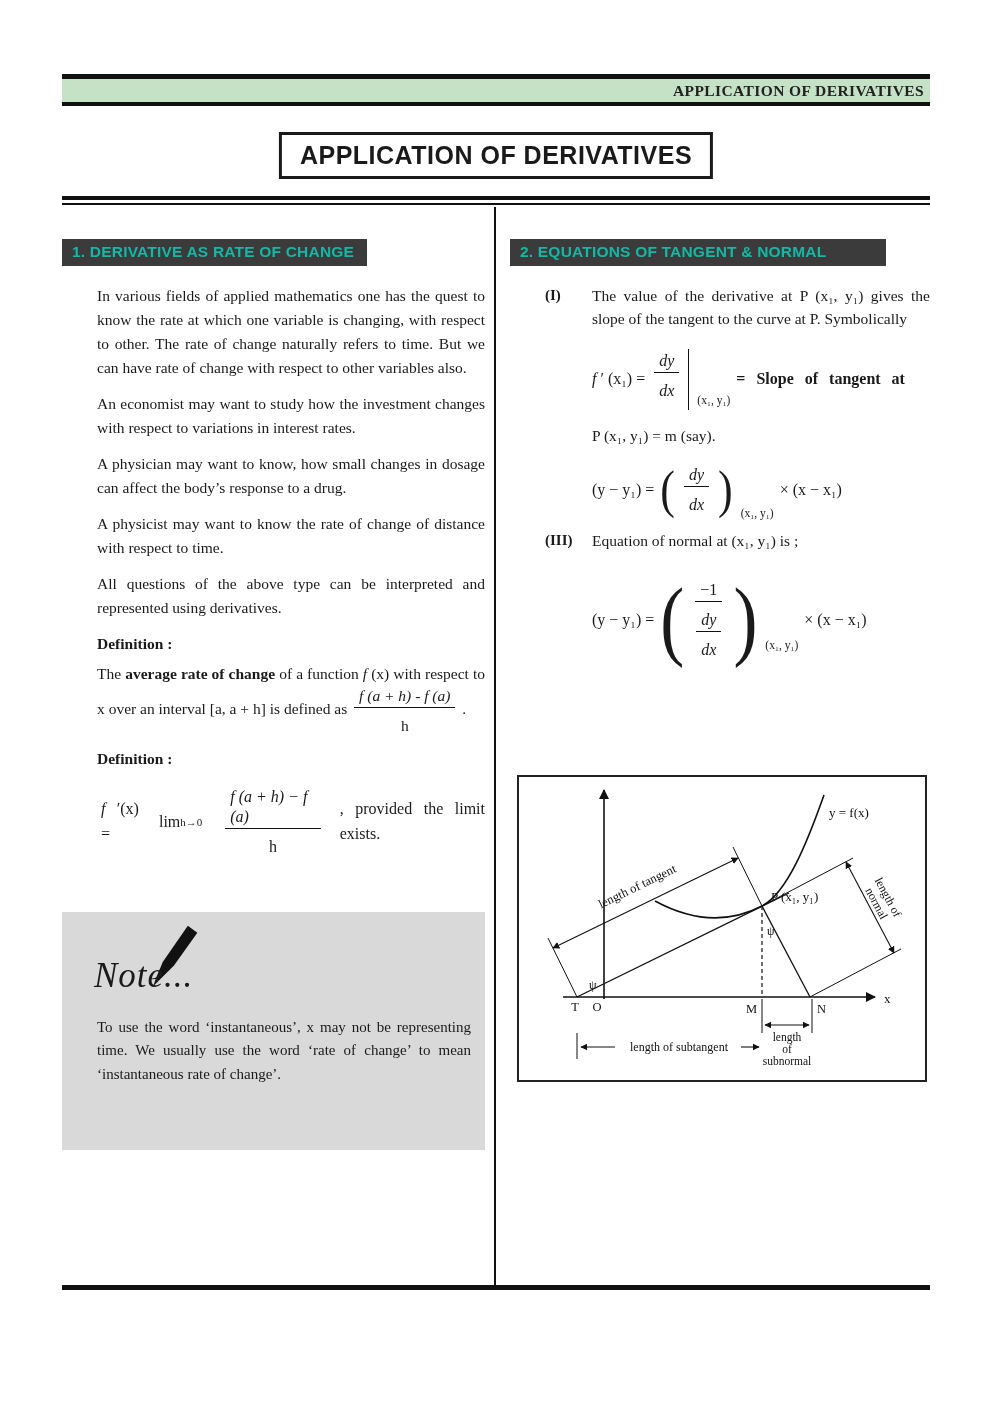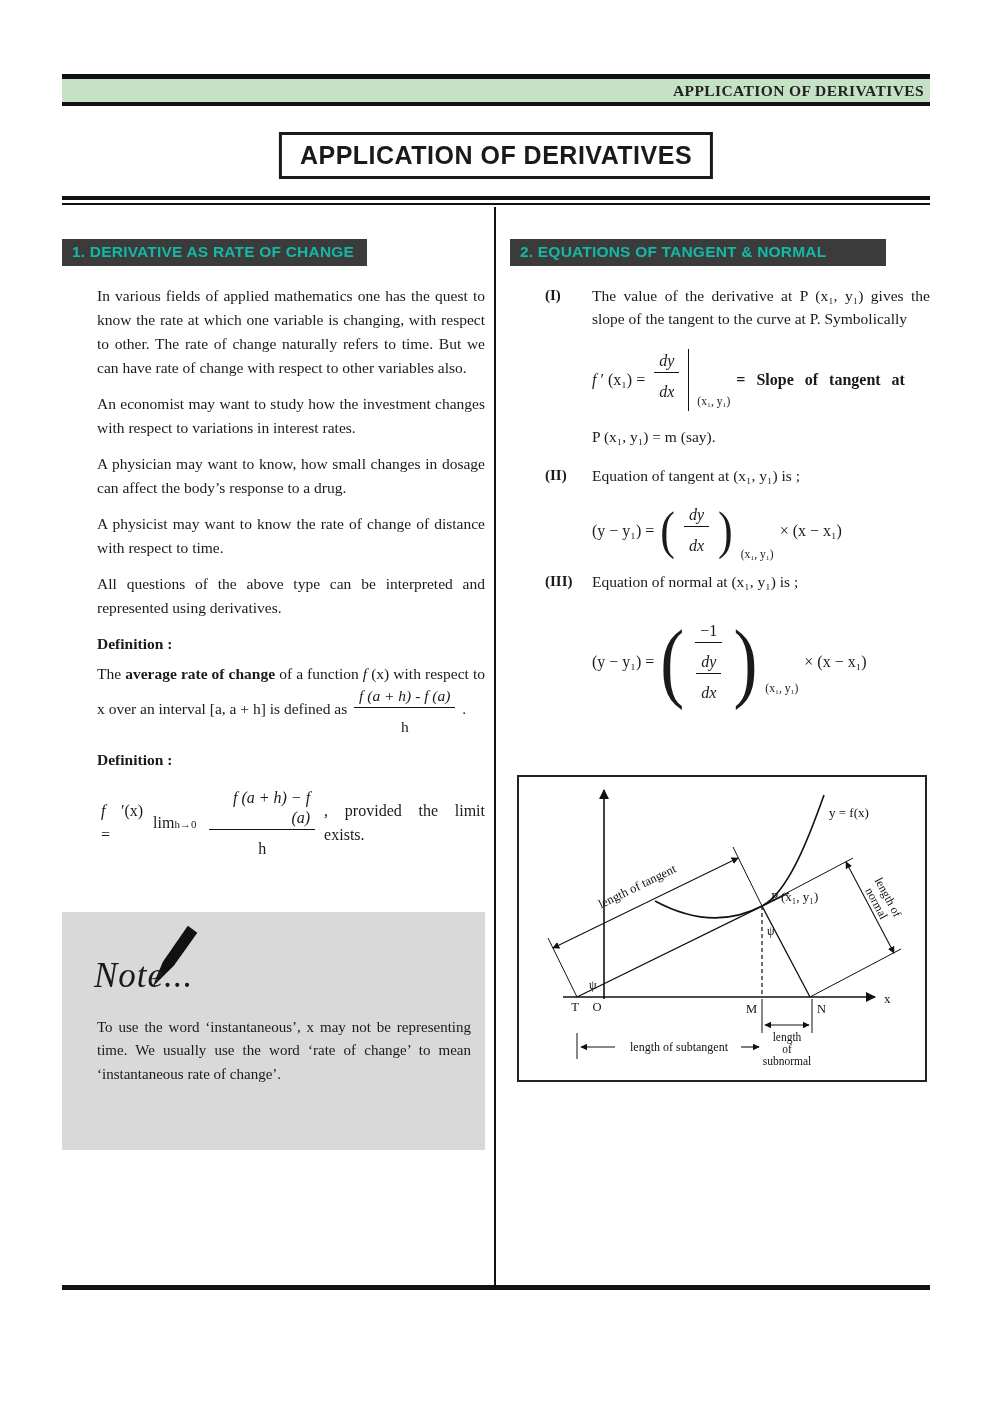--- a/index.html
+++ b/index.html
@@ -34,27 +34,27 @@
 
   
   .left-col { position:absolute; left:97px; top:284px; width:388px;
               font-size:15.5px; line-height:1.55; text-align:justify; }
   .left-col p { margin:0 0 12px 0; }
   .def-label { font-weight:bold; margin-bottom:6px !important; }
   .ital { font-style:italic; }
 
   
   .frac { display:inline-flex; flex-direction:column; align-items:center;
-          text-align:right; line-height:1.25; vertical-align:middle; margin:0 3px; }
+          text-align:left; line-height:1.25; vertical-align:middle; margin:0 3px; }
   .frac .num { border-bottom:1.4px solid #111; padding:0 5px 1px 5px; }
-  .frac .den { padding-top:1px;margin-top:8px; }
+  .frac .den { padding-top:8px; }
   .mathnum { font-style:italic; }
 
   .formula { display:flex; align-items:center; gap:6px; font-size:16px; }
-  .left-formula { margin:16px 0 0 4px; }
+  .left-formula { margin:16px 0 0 4px;gap:16px; }
   .lim { display:inline-flex; flex-direction:row; align-items:center; line-height:1; margin:0 4px; }
   .lim .limsub { font-size:11px; margin-top:2px; }
 
   
   .note-box { position:absolute; left:62px; top:912px; width:423px; height:238px; background:#d9d9d9; }
   .note-head { position:absolute; left:32px; top:44px; font-style:italic; font-size:35px;
                letter-spacing:1px; font-family:Liberation Serif, serif; }
   .pen-icon { position:absolute; left:86px; top:12px; width:52px; height:64px; }
   .note-text { position:absolute; left:35px; top:104px; width:374px;
                font-size:15px; line-height:1.55; text-align:justify; }
@@ -158,24 +158,20 @@
         <span class="frac">
           <span class="num ital">dy</span>
           <span class="den ital">dx</span>
         </span>
       </span>
       <span class="evalsub">(x₁, y₁)</span>
       <span class="spread">= Slope of tangent at</span>
     </div>
     <div class="fline2">P (x₁, y₁) = m (say).</div>
 
-    <div class="item">
-      <span class="item-label">(II)</span>
-      <span class="item-text">Equation of tangent at (x₁, y₁) is ;</span>
-    </div>
 
     <div class="formula rformula">
       <span>(y − y₁) =</span>
       <span class="bigp">(</span>
       <span class="frac">
         <span class="num ital">dy</span>
         <span class="den ital">dx</span>
       </span>
       <span class="bigp">)</span>
       <span class="evalsub dn8">(x₁, y₁)</span>

